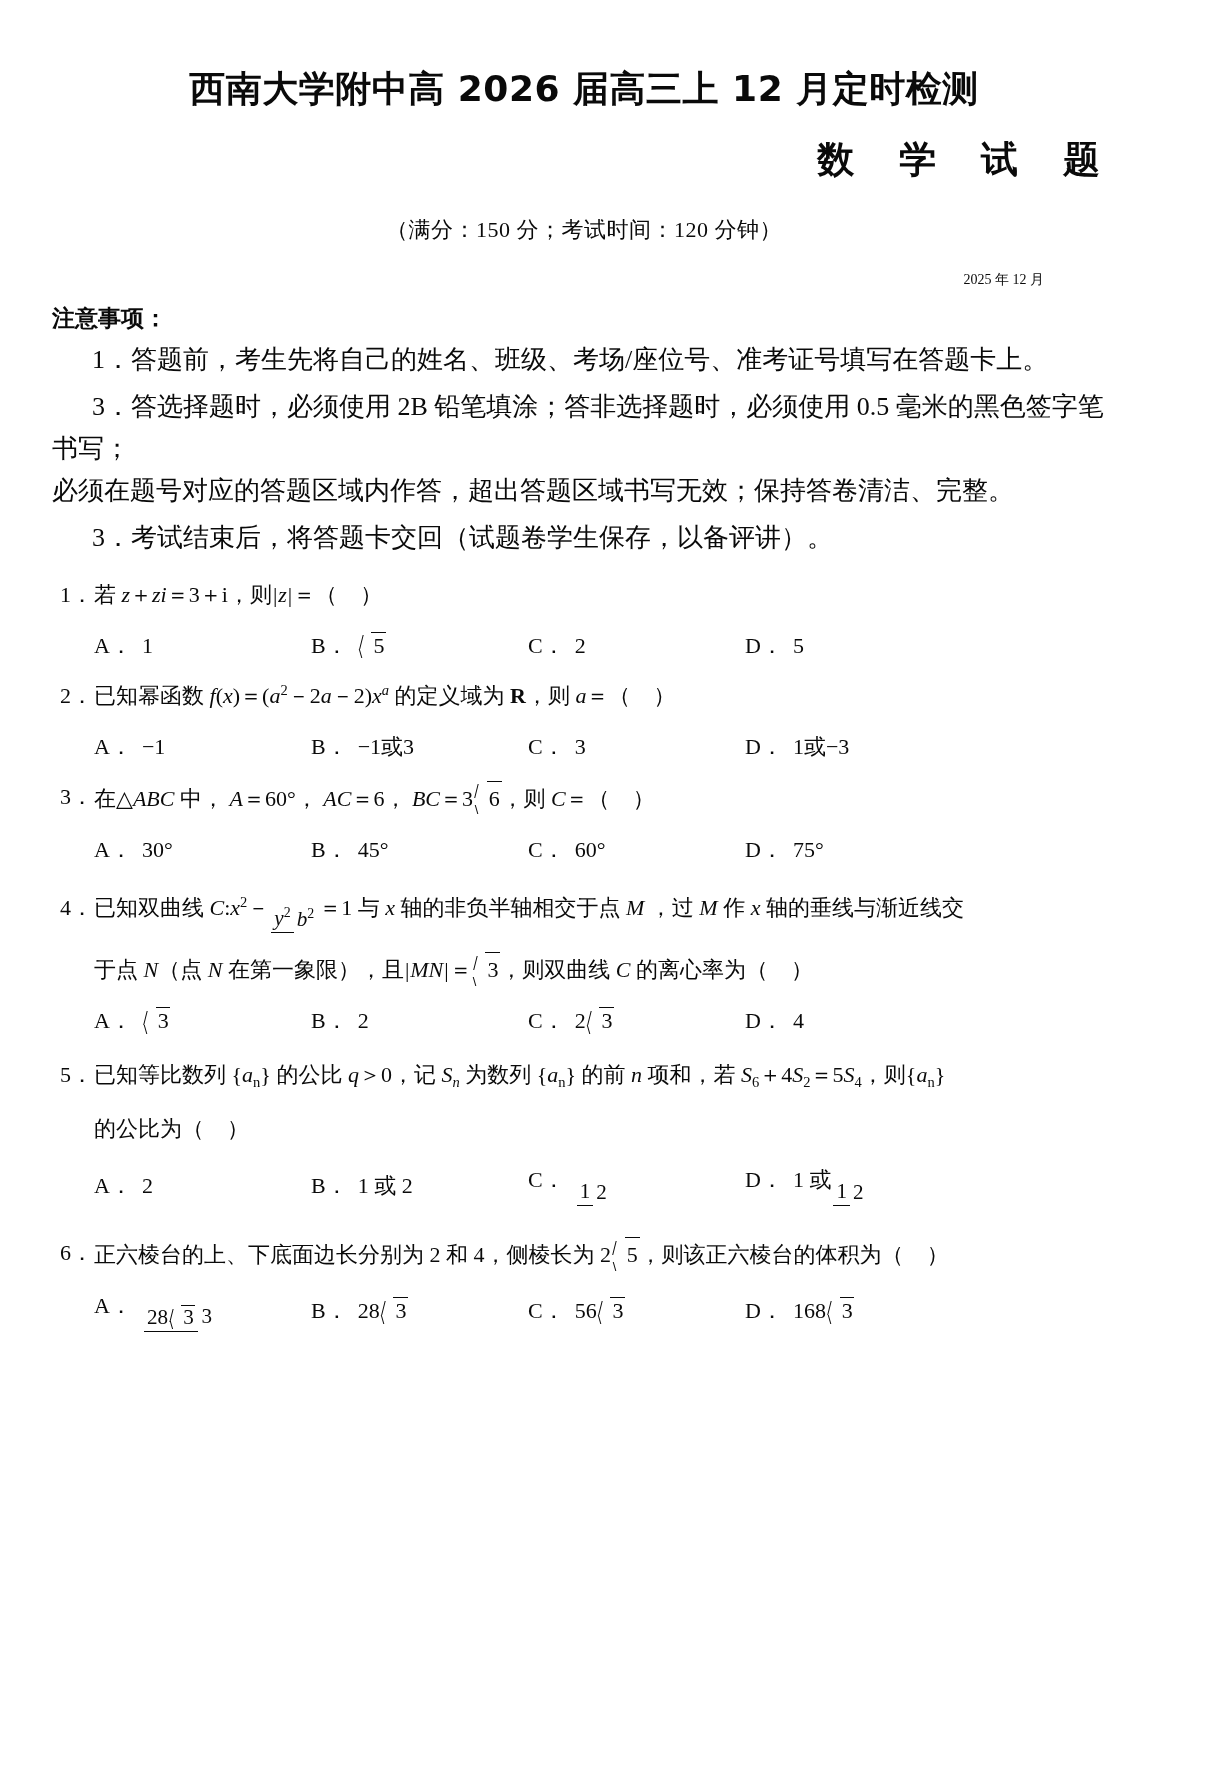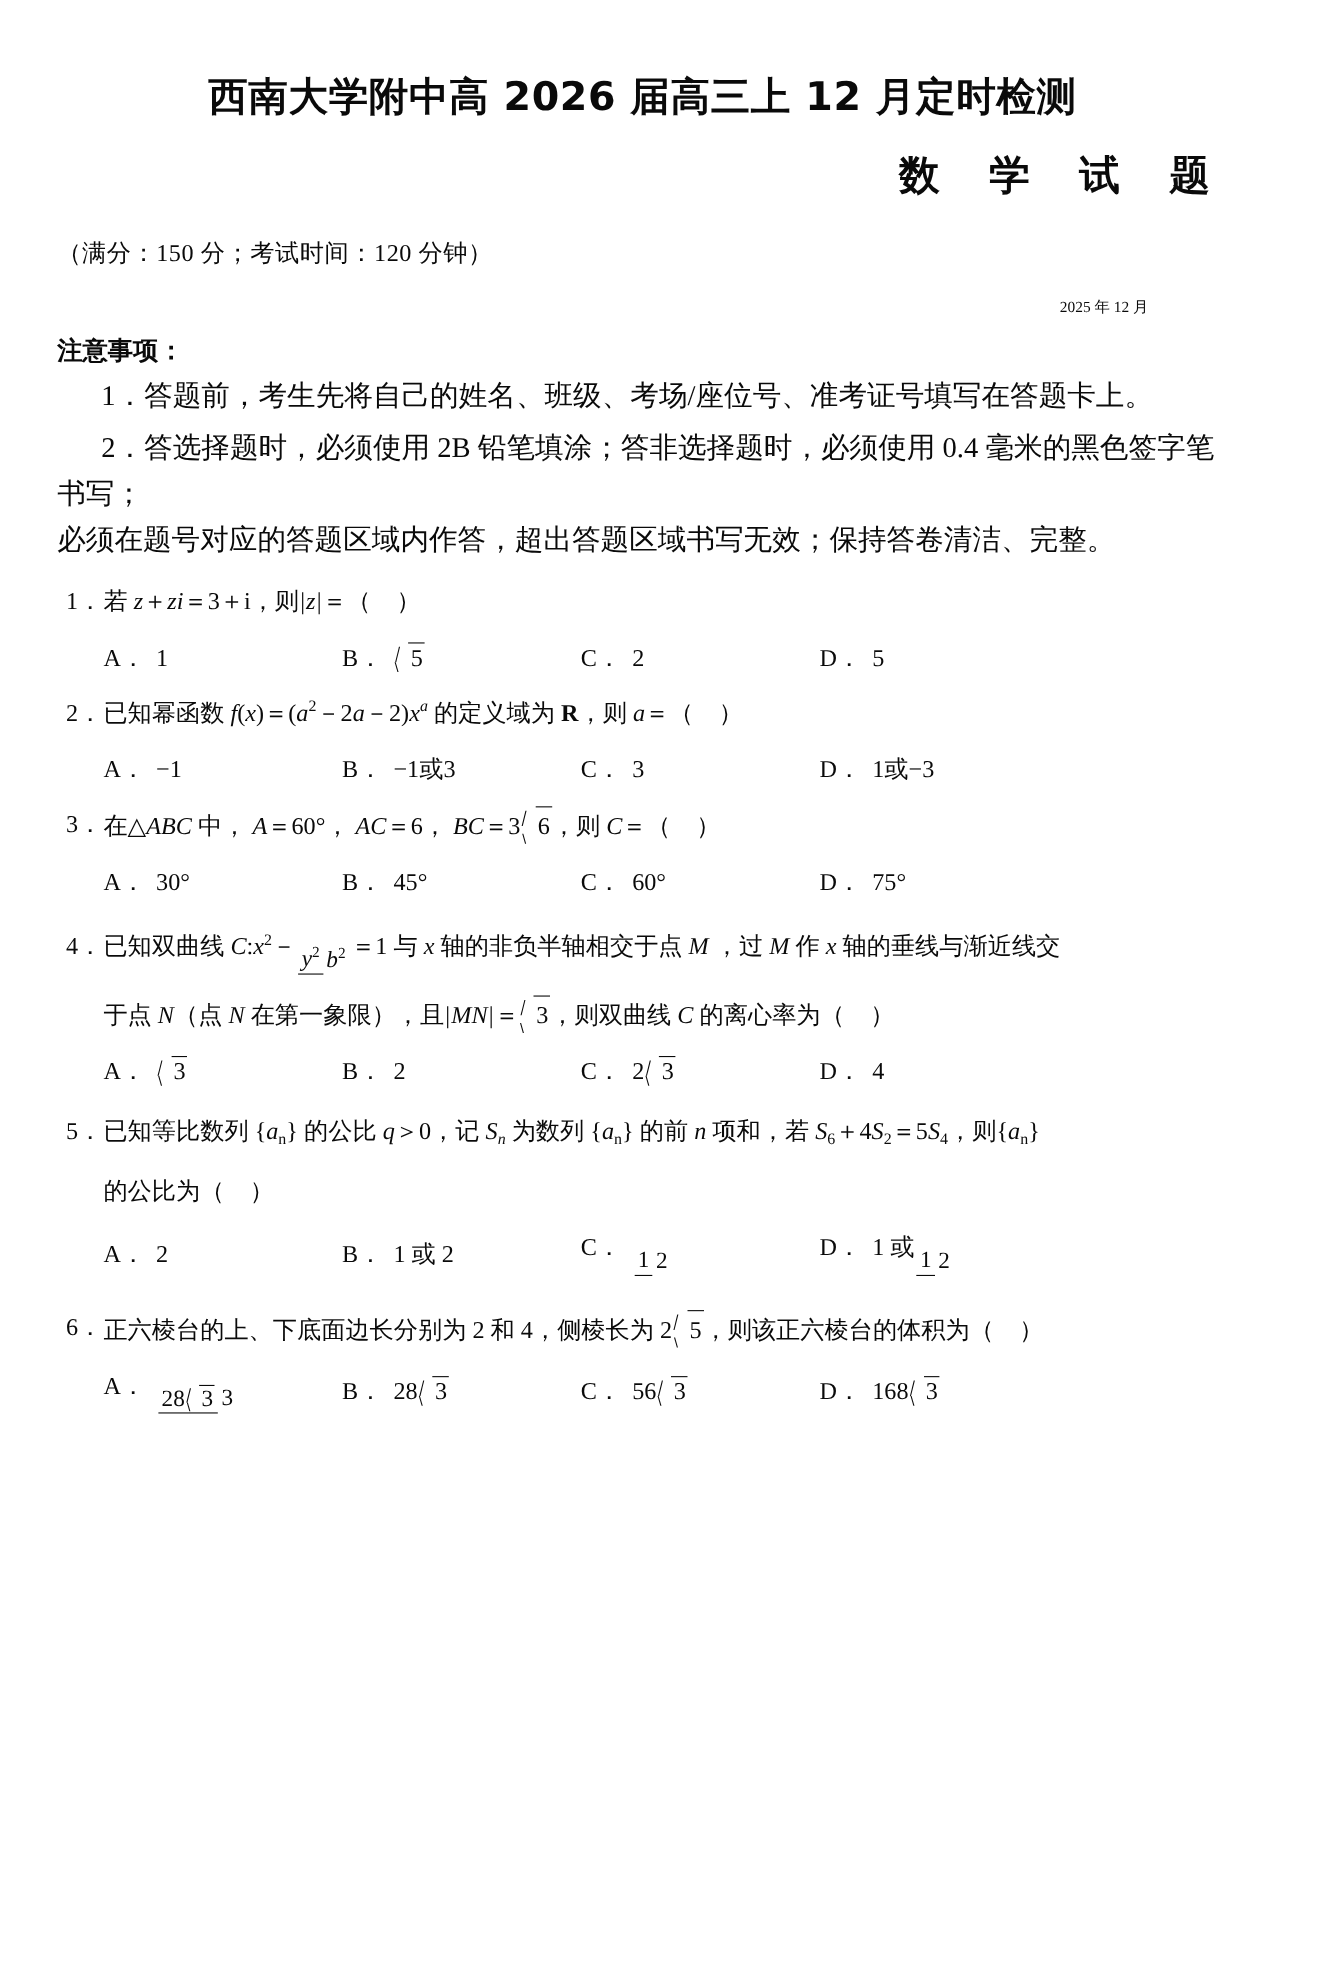--- a/index.html
+++ b/index.html
@@ -40,21 +40,21 @@
   .doc-subtitle {
     text-align: right;
     font-family: "DejaVu Sans", "Liberation Sans", sans-serif;
     font-weight: 700;
     font-size: 37px;
     letter-spacing: 16px;
     margin: 24px 0 0 0;
     padding-left: 16px;
   }
   .doc-meta {
-    text-align: left;
+    text-align: center;
     font-size: 22px;
     margin: 30px 0 0 0;
     letter-spacing: 0.5px;
   }
   .doc-date {
     text-align: right;
     font-size: 14px;
     margin: 26px 72px 0 0;
   }
 
@@ -199,22 +199,23 @@
 <div class="page">
  <div class="inner">
 
   <div class="doc-title">西南大学附中高 2026 届高三上 12 月定时检测</div>
   <div class="doc-subtitle">数 学 试 题</div>
   <div class="doc-meta">（满分：150 分；考试时间：120 分钟）</div>
   <div class="doc-date">2025 年 12 月</div>
 
   <div class="notice-head">注意事项：</div>
   <div class="notice-line">1．答题前，考生先将自己的姓名、班级、考场/座位号、准考证号填写在答题卡上。</div>
-  <div class="notice-line">2．答选择题时，必须使用 2B 铅笔填涂；答非选择题时，必须使用 0.4 毫米的黑色签字笔书写；</div>
+  <div class="notice-line">3．答选择题时，必须使用 2B 铅笔填涂；答非选择题时，必须使用 0.5 毫米的黑色签字笔书写；</div>
   <div class="notice-line cont">必须在题号对应的答题区域内作答，超出答题区域书写无效；保持答卷清洁、完整。</div>
+  <div class="notice-line">3．考试结束后，将答题卡交回（试题卷学生保存，以备评讲）。</div>
 
 
   <div class="q">
     <div class="q-line">
       <span class="q-num">1．</span>
       <span class="q-body">若&nbsp;<span class="mi">z</span>＋<span class="mi">zi</span><span class="mr">＝3＋i</span>，则<span class="absbar">|</span><span class="mi">z</span><span class="absbar">|</span>＝（<span class="paren-blank">&nbsp;&nbsp;&nbsp;</span>）</span>
     </div>
     <div class="opts">
       <span class="opt">
             <span class="lab">A．</span>

